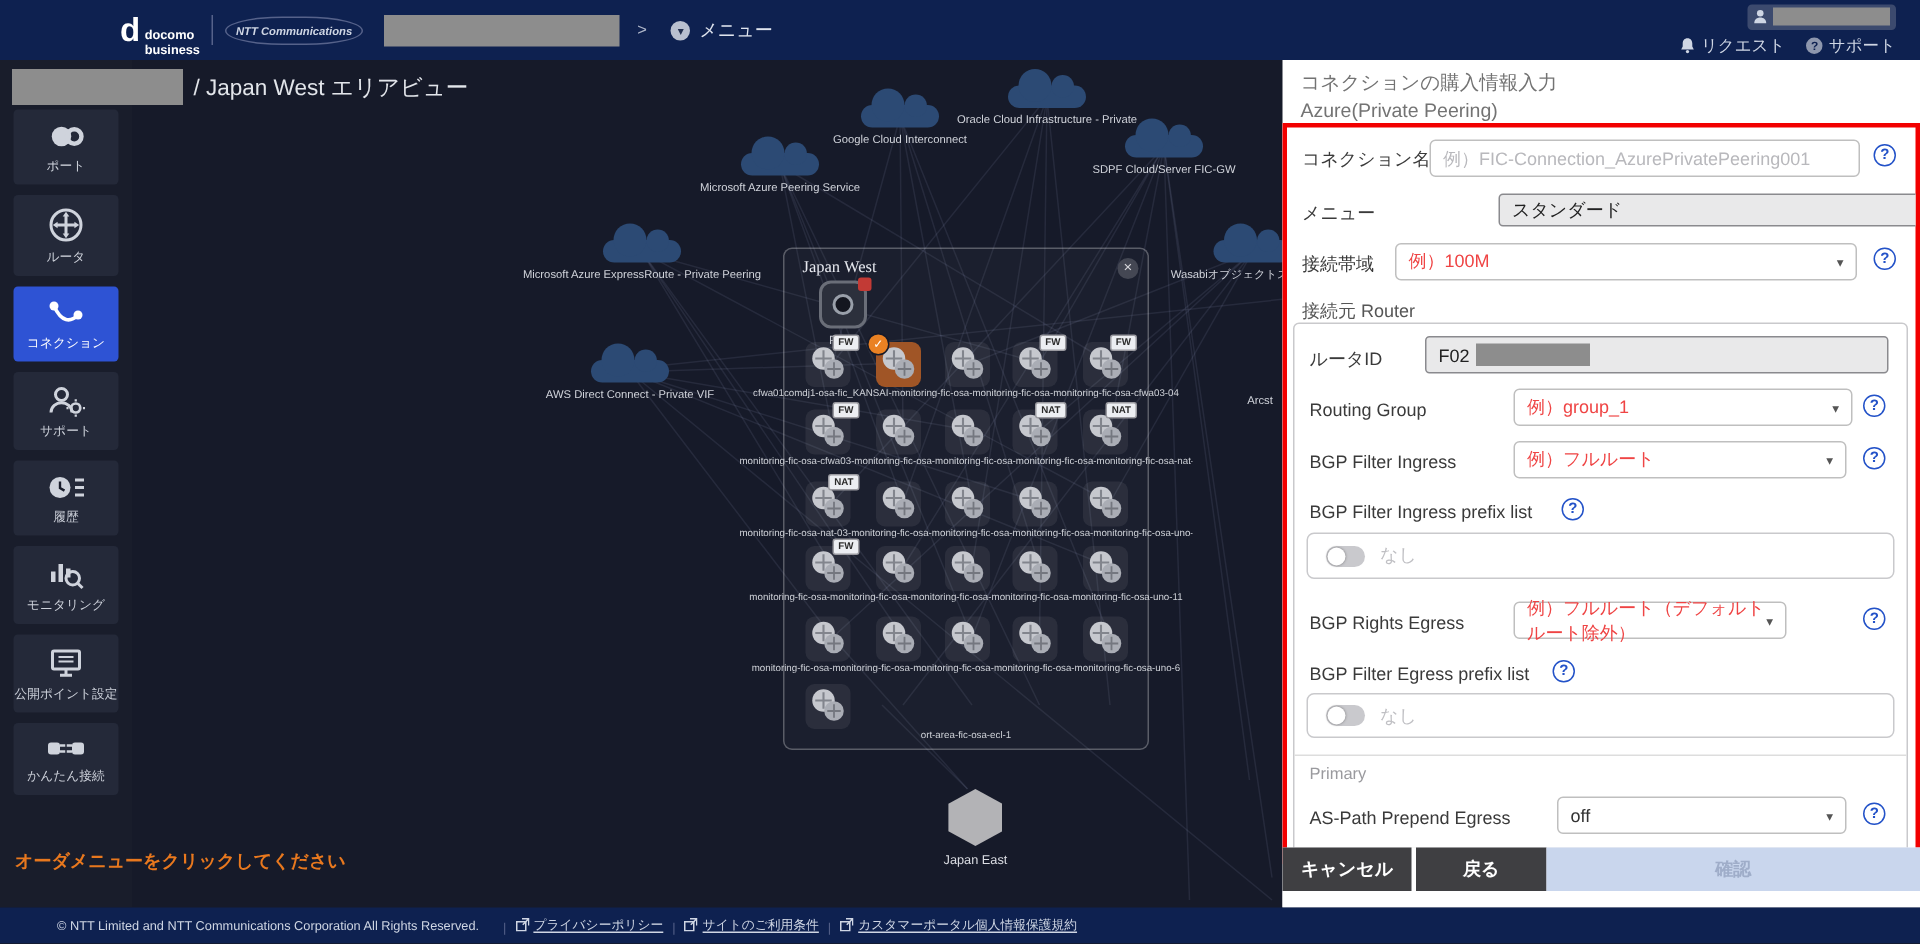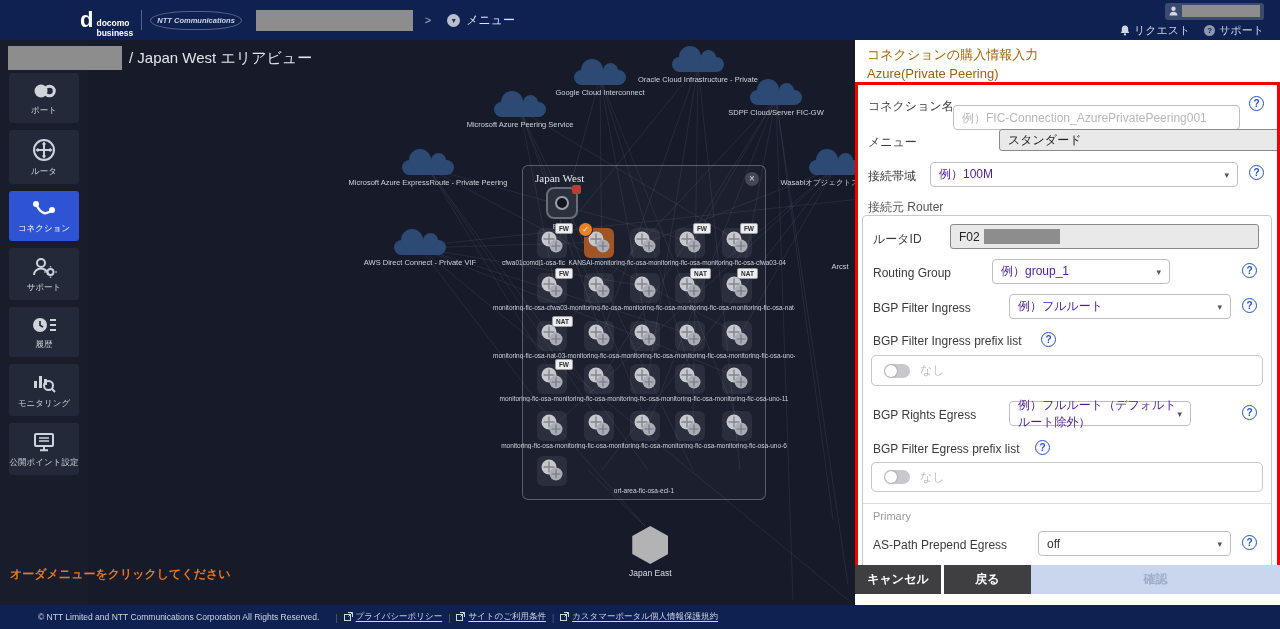--- a/index.html
+++ b/index.html
@@ -68,35 +68,35 @@
              white-space:nowrap;overflow:hidden;}
   .hexwrap{position:absolute;left:541px;top:486px;z-index:1;display:flex;flex-direction:column;align-items:center;cursor:pointer;}
   .hex{width:36px;height:38px;background:#b3b3b6;clip-path:polygon(50% 0,100% 26%,100% 74%,50% 100%,0 74%,0 26%);}
   .hexwrap span{color:#dcdee4;font-size:8.5px;margin-top:4px;}
   
   .page-title{position:absolute;left:8px;top:46px;z-index:7;display:flex;align-items:center;gap:7px;color:#e2e5ea;font-size:15px;}
   .page-title .redact{width:114px;height:24px;}
   .hint{position:absolute;left:10px;top:566px;z-index:7;color:#e8781e;font-size:12px;font-weight:bold;}
   
   .order-panel{position:absolute;left:855px;top:40px;width:425px;height:565px;background:#fff;z-index:10;}
-  .op-head{padding:6px 12px 4px;color:#a16207;font-size:13px;line-height:1.45;height:32px;}
+  .op-head{padding:6px 12px 4px;color:#737373;font-size:13px;line-height:1.45;height:32px;}
   .op-form{position:absolute;left:0;top:42px;width:425px;height:494px;box-sizing:border-box;border:3px solid #f20000;
            background:#fff;overflow:hidden;}
   .flabel{position:absolute;color:#3a3a3a;font-size:12px;white-space:nowrap;}
   .fsection{position:absolute;color:#555;font-size:12px;}
   .fsublabel{position:absolute;color:#9a9a9e;font-size:11px;}
   .finput{position:absolute;border:1px solid #bfbfbf;border-radius:4px;font-size:12px;padding:0 8px;color:#333;
-          box-sizing:border-box;font-family:"Liberation Sans",sans-serif;outline:none;margin-top:12px;}
+          box-sizing:border-box;font-family:"Liberation Sans",sans-serif;outline:none;}
   .finput::placeholder{color:#b8b8bc;}
   .fdisabled{position:absolute;background:#e9e9ea;border:1px solid #8a8a8e;border-radius:3px;font-size:12px;color:#222;
              display:flex;align-items:center;padding:0 8px;box-sizing:border-box;gap:4px;}
   .redact-inline{background:#8d8d8d;width:76px;height:15px;display:inline-block;}
   .fselect{position:absolute;border:1px solid #bfbfbf;border-radius:4px;font-size:12px;display:flex;align-items:center;
            padding:0 8px;box-sizing:border-box;cursor:pointer;background:#fff;}
-  .fselect .ph{color:#4c1d95;}
+  .fselect .ph{color:#ef4444;}
   .fselect.filled .ph{color:#333;}
   .caret{margin-left:auto;color:#555;font-size:9px;}
   .help{position:absolute;width:15px;height:15px;border:1.5px solid #2352c8;border-radius:50%;color:#2352c8;
         font-size:10px;font-weight:bold;display:flex;align-items:center;justify-content:center;cursor:pointer;box-sizing:border-box;}
   .sbox{position:absolute;border:1px solid #c9c9cc;border-radius:4px;}
   .tglbox{position:absolute;border:1px solid #c9c9cc;border-radius:5px;display:flex;align-items:center;
           padding-left:12px;gap:10px;box-sizing:border-box;}
   .toggle{width:26px;height:14px;border-radius:7px;background:#c9c9cd;position:relative;cursor:pointer;flex:0 0 auto;}
   .toggle::before{content:"";position:absolute;left:1px;top:1px;width:12px;height:12px;border-radius:50%;background:#fff;
                   box-shadow:0 0 2px rgba(0,0,0,0.4);}
@@ -212,20 +212,29 @@
       </svg>
     <span class="slabel">モニタリング</span>
   </div>
   <div class="side-item">
     <svg width="24" height="22" viewBox="0 0 24 22">
         <rect x="3" y="3" width="18" height="12" rx="1" fill="none" stroke="#cfd3dc" stroke-width="2"></rect>
         <path d="M7 7h10M7 10h10" stroke="#cfd3dc" stroke-width="1.4"></path>
         <path d="M12 15v4M8 19.2h8" stroke="#cfd3dc" stroke-width="2"></path>
       </svg>
     <span class="slabel">公開ポイント設定</span>
+  </div>
+  <div class="side-item">
+    <svg width="28" height="18" viewBox="0 0 28 18">
+        <rect x="2" y="5" width="8" height="8" rx="2" fill="#cfd3dc"></rect>
+        <path d="M10 7h3.5M10 11h3.5" stroke="#cfd3dc" stroke-width="1.6"></path>
+        <rect x="18" y="5" width="8" height="8" rx="2" fill="#cfd3dc"></rect>
+        <path d="M18 7h-3.5M18 11h-3.5" stroke="#cfd3dc" stroke-width="1.6"></path>
+      </svg>
+    <span class="slabel">かんたん接続</span>
   </div>
 </nav>
 
 <div class="map">
   <svg id="lines" width="1192" height="565">
       <line x1="512" y1="38" x2="467" y2="202" stroke="rgba(200,210,255,0.09)" stroke-width="1"></line>
       <line x1="512" y1="38" x2="514" y2="247" stroke="rgba(200,210,255,0.09)" stroke-width="1"></line>
       <line x1="512" y1="38" x2="560" y2="295" stroke="rgba(200,210,255,0.09)" stroke-width="1"></line>
       <line x1="512" y1="38" x2="605" y2="338" stroke="rgba(200,210,255,0.09)" stroke-width="1"></line>
       <line x1="512" y1="38" x2="652" y2="385" stroke="rgba(200,210,255,0.09)" stroke-width="1"></line>
@@ -570,21 +579,21 @@
     <span class="fsection" style="left:10px;top:114px">接続元 Router</span>
 
     <div class="sbox" style="left:4px;top:130px;right:5px;height:470px">
       <span class="flabel" style="left:10px;top:15px">ルータID</span>
       <div class="fdisabled" style="left:87px;top:8px;width:309px;height:25px">
         <span>F02</span>
         <span class="redact-inline"></span>
       </div>
 
       <span class="flabel" style="left:10px;top:50px">Routing Group</span>
-      <div class="fselect" style="left:129px;top:43px;width:178px;height:25px">
+      <div class="fselect" style="left:146px;top:43px;width:226px;height:25px">
         <span class="ph">例）group_1</span>
         <span class="caret">▾</span>
       </div>
       <span class="help" style="right:14px;top:47px">?</span>
 
       <span class="flabel" style="left:10px;top:85px">BGP Filter Ingress</span>
       <div class="fselect" style="left:146px;top:78px;width:222px;height:25px">
         <span class="ph">例）フルルート</span>
         <span class="caret">▾</span>
       </div>

